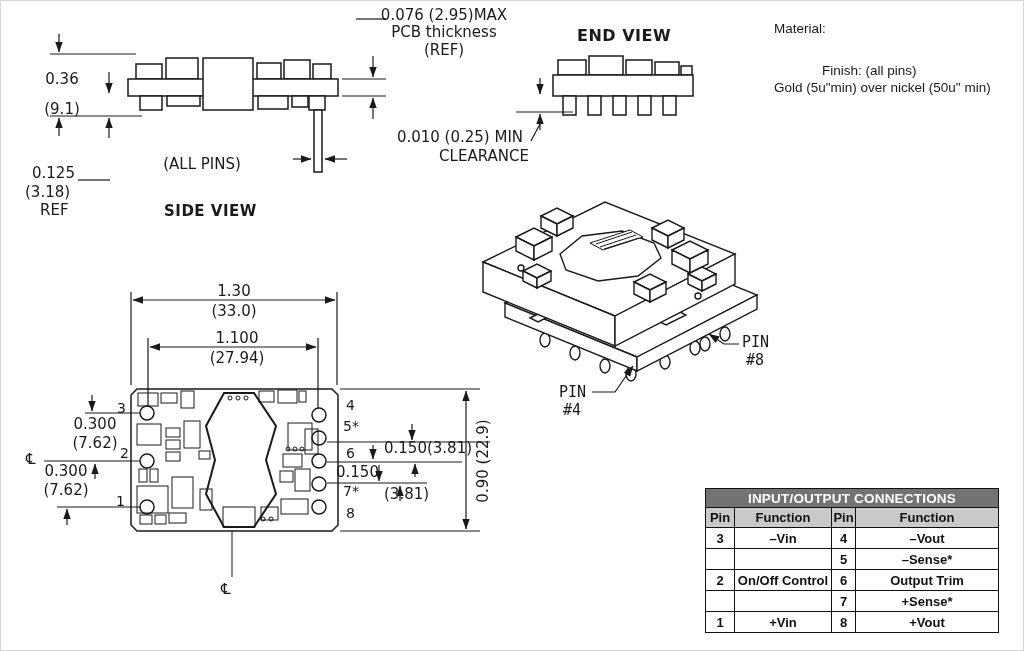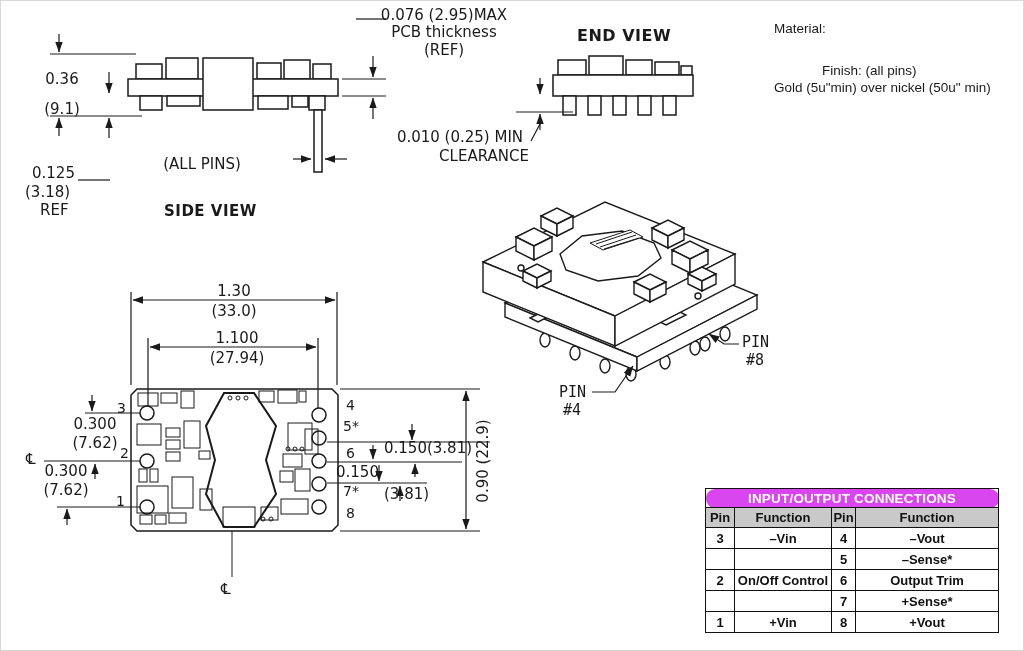--- a/index.html
+++ b/index.html
@@ -12,21 +12,21 @@
   .pin{font-size:14px;}
   .mono{font-family:"DejaVu Sans Mono",monospace;font-size:15px;line-height:18px;}
   .mat{font-family:"Liberation Sans",sans-serif;font-size:13.5px;line-height:17px;}
   .cl{font-size:15px;}
   #rot090{left:440px;top:452px;width:85px;text-align:center;transform:rotate(-90deg);}
   
   #iotable{position:absolute;left:705px;top:488px;width:293px;border-collapse:collapse;
            table-layout:fixed;font-family:"Liberation Sans",sans-serif;font-size:13px;
            font-weight:bold;color:#111;}
   #iotable th,#iotable td{border:1.6px solid #111;text-align:center;padding:0;overflow:hidden;}
-  #iotable .bar{height:18px;background:#d946ef;color:#fff;font-size:13.5px;letter-spacing:.2px;border-radius:9px;}
+  #iotable .bar{height:18px;background:#737373;color:#fff;font-size:13.5px;letter-spacing:.2px;}
   #iotable .sub th{height:19px;background:#c9c9c9;}
   #iotable tbody td{height:20px;background:#fff;}
 </style>
 </head>
 <body>
 
 <div id="page">
 
 <svg width="1024" height="651" viewBox="0 0 1024 651">
   <defs>

